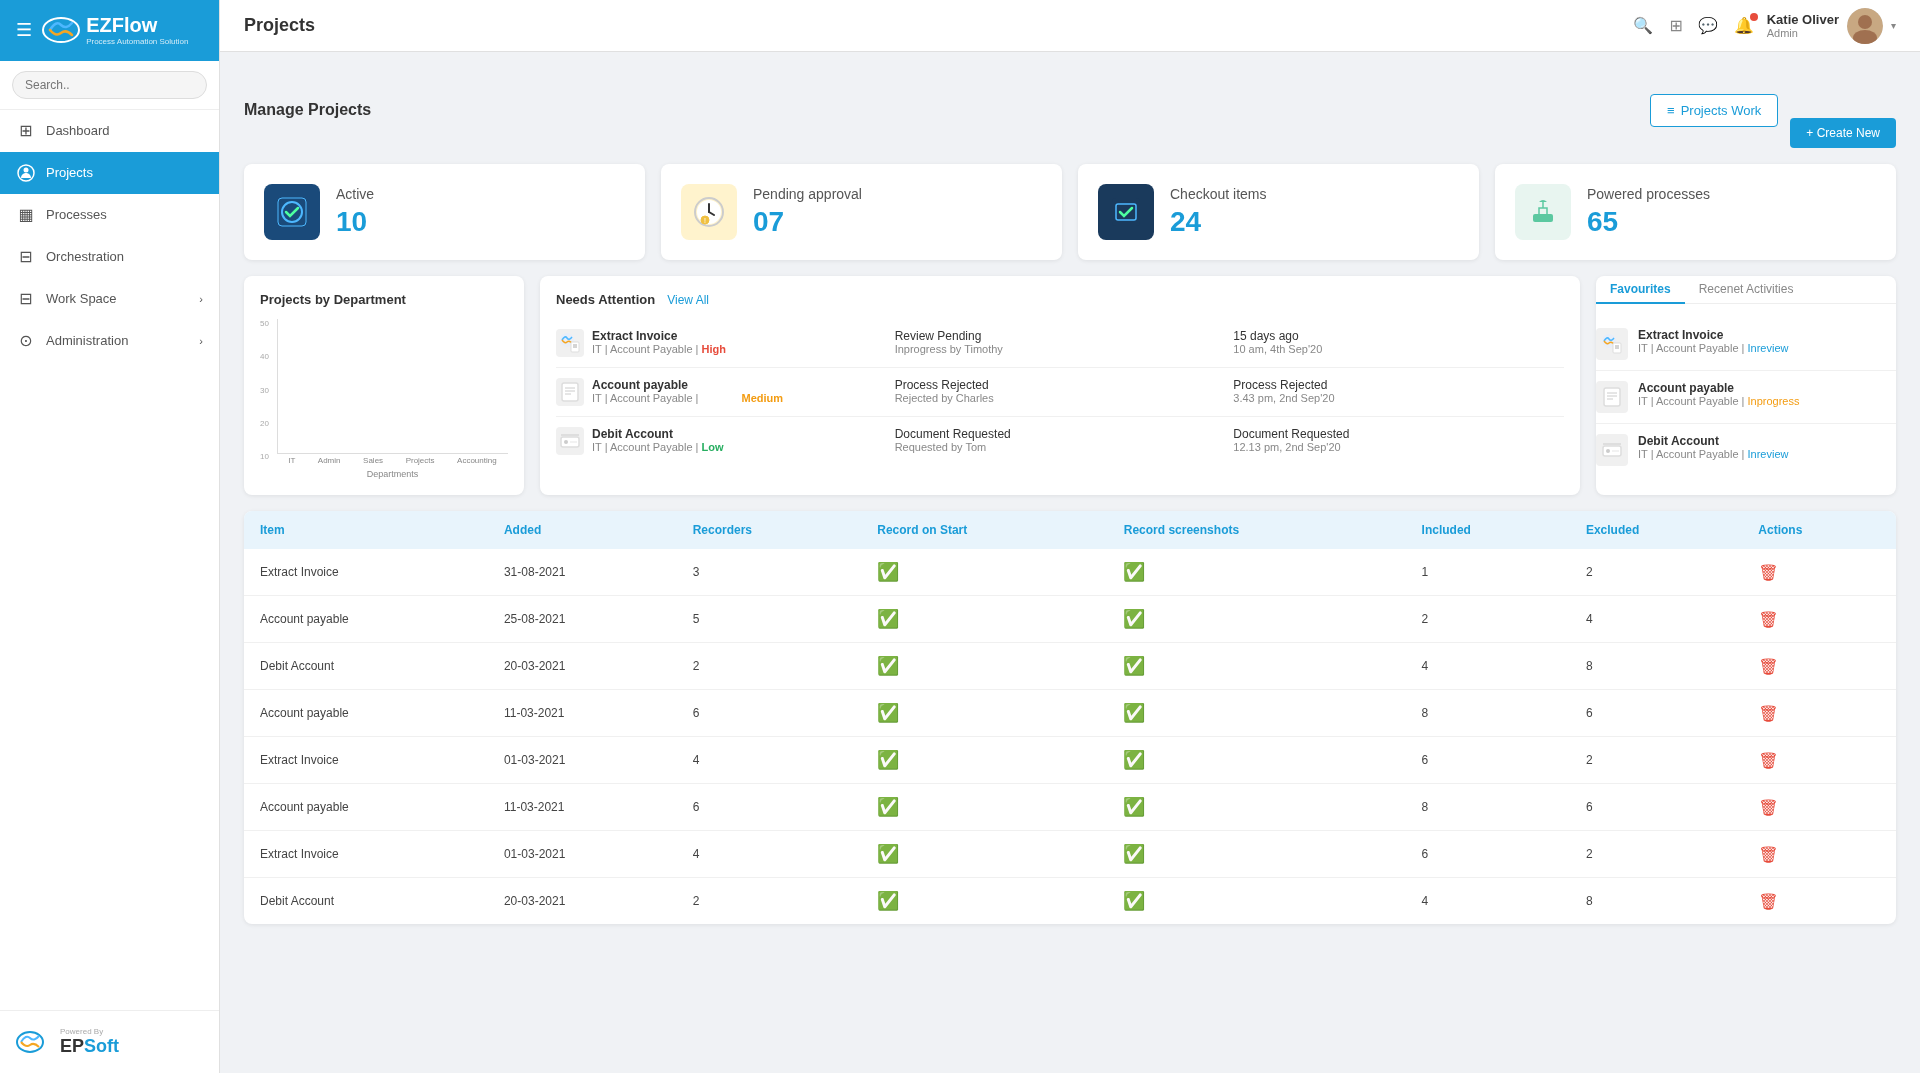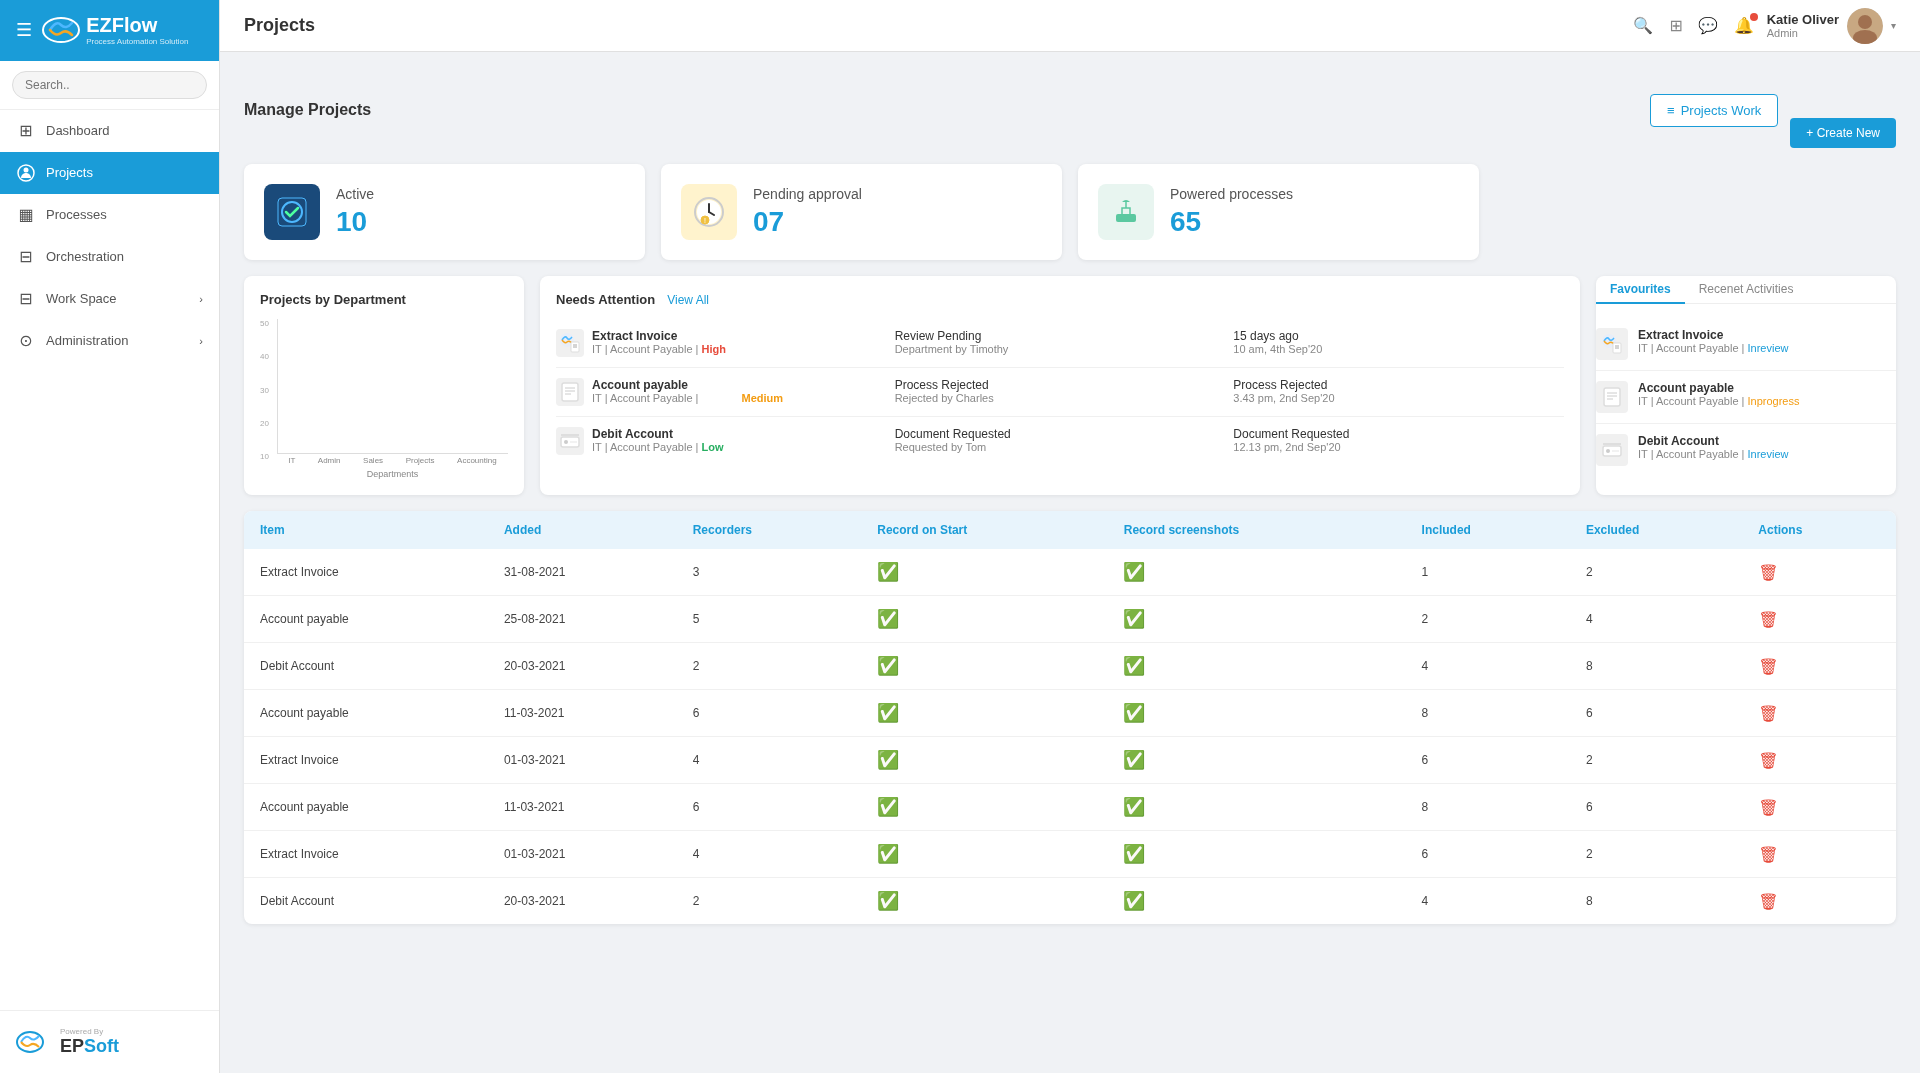--- a/index.html
+++ b/index.html
@@ -254,20 +254,33 @@
               <circle cx="14" cy="26" r="4" fill="#f0c040" stroke="#f0c040"></circle>
               <text x="14" y="29" font-size="7" fill="white" text-anchor="middle">!</text>
             </svg>
         </div>
         <div>
           <div class="stat-label">Pending approval</div>
           <div class="stat-value">07</div>
         </div>
       </div>
 
+      <div class="stat-card">
+        <div class="stat-icon dark-blue">
+          <svg width="36" height="36" viewBox="0 0 36 36">
+              <rect x="4" y="4" width="28" height="28" rx="4" fill="#1a3a5c"></rect>
+              <rect x="8" y="10" width="20" height="16" rx="2" fill="none" stroke="#4db8ff" stroke-width="1.5"></rect>
+              <path d="M12 18 L16 22 L24 14" stroke="#4dffa0" stroke-width="2.5" fill="none" stroke-linecap="round"></path>
+            </svg>
+        </div>
+        <div>
+          <div class="stat-label">Checkout items</div>
+          <div class="stat-value">24</div>
+        </div>
+      </div>
 
       <div class="stat-card">
         <div class="stat-icon teal">
           <svg width="36" height="36" viewBox="0 0 36 36">
               <rect x="4" y="4" width="28" height="28" rx="4" fill="#e8f5f0"></rect>
               <rect x="8" y="20" width="20" height="8" rx="2" fill="#5bc8a0"></rect>
               <path d="M14 20 L14 14 L22 14 L22 20" fill="none" stroke="#5bc8a0" stroke-width="1.5"></path>
               <path d="M18 14 L18 8" stroke="#5bc8a0" stroke-width="1.5"></path>
               <path d="M14 8 Q18 4 22 8" fill="#5bc8a0"></path>
             </svg>
@@ -341,21 +354,21 @@
             </div>
             <div>
               <div class="item-name">Extract Invoice</div>
               <div class="item-dept">
                 <span>IT | Account Payable</span> | <span class="priority-high">High</span>
               </div>
             </div>
           </div>
           <div>
             <div class="item-status">Review Pending</div>
-            <div class="item-status-sub">Department by Timothy</div>
+            <div class="item-status-sub">Inprogress by Timothy</div>
           </div>
           <div>
             <div class="item-time">15 days ago</div>
             <div class="item-time-sub">10 am, 4th Sep'20</div>
           </div>
         </div>
 
         <div class="attention-item">
           <div class="item-left">
             <div class="item-icon">

